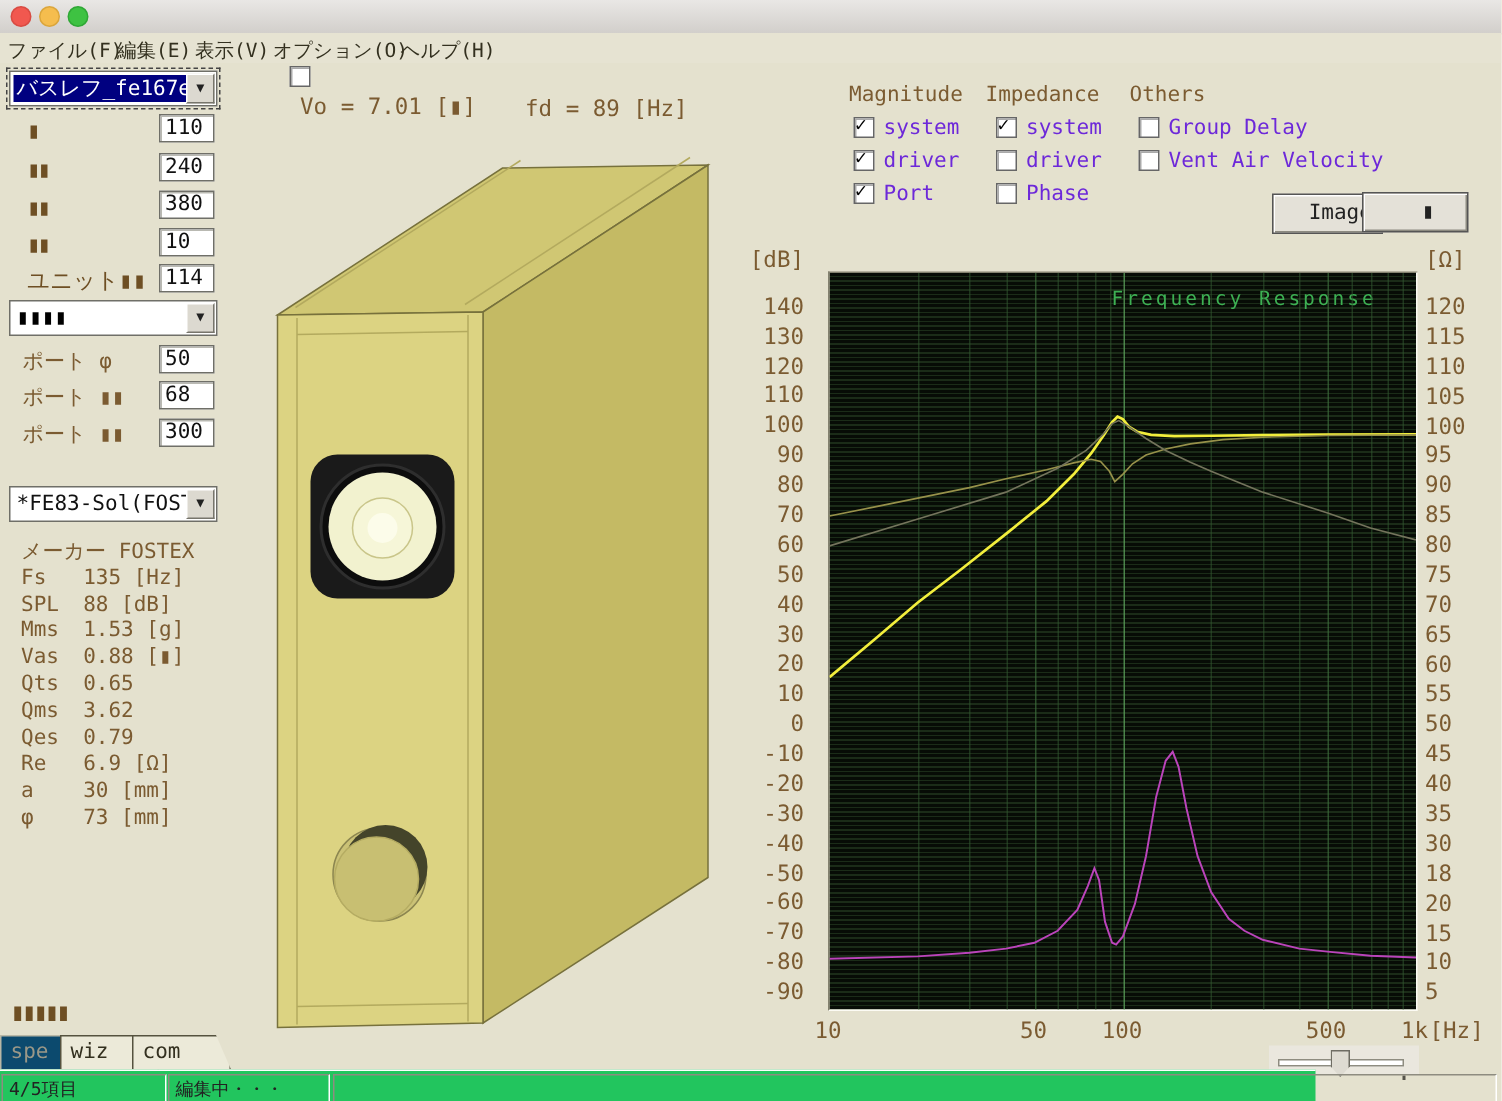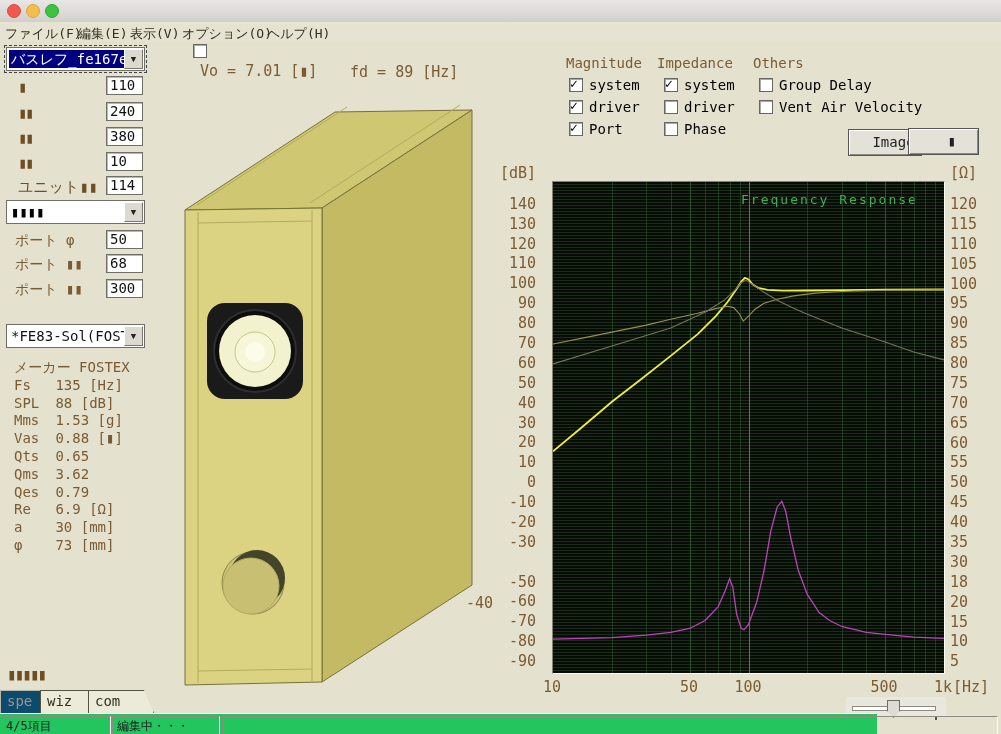--- a/index.html
+++ b/index.html
@@ -28,21 +28,21 @@
     line-height:18px;white-space:nowrap;overflow:hidden;color:#111;padding-left:2px;}
   .combo .txt.sel{background:#000080;color:#fff;}
   .combo .drop{position:absolute;right:1px;top:1px;bottom:1px;width:17px;background:#dcd9d0;
     border:1px solid;border-color:#fff #77756c #77756c #fff;text-align:center;
     font-size:9px;color:#222;line-height:18px;}
   .combo.focus{outline:1px dashed #444;outline-offset:1px;}
   .cb{position:absolute;width:12px;height:12px;background:#fff;border:1px solid #666;
     box-shadow:inset 1px 1px 0 #aaa;}
   .cb.checked::after{content:"✓";position:absolute;left:0px;top:-3px;font-size:13px;
     color:#000;font-weight:bold;}
-  .cb-label{position:absolute;font-size:14px;color:#000000;white-space:nowrap;}
+  .cb-label{position:absolute;font-size:14px;color:#6d28d9;white-space:nowrap;}
   .grp-title{position:absolute;font-size:14px;color:#7b5b31;white-space:nowrap;}
   .btn{position:absolute;background:#e4e1d8;border:1px solid #555;
     box-shadow:inset 1px 1px 0 #fff,inset -1px -1px 0 #8c8a80;
     font-size:14px;color:#222;text-align:center;padding-left:17px;}
   
   .spec-row{white-space:nowrap;font-size:14px;color:#7b5b31;height:17.8px;}
   .spec-name{display:inline-block;min-width:33px;}
   
   #plot{position:absolute;left:552px;top:181px;width:391px;height:491px;
     background:repeating-linear-gradient(to bottom,#070c06 0px,#070c06 2px,#1b2c18 2px,#1b2c18 3px);
@@ -235,21 +235,21 @@
       <div class="tick" style="left: 466px; width: 70px; text-align: right; top: 354px;">60</div>
       <div class="tick" style="left: 466px; width: 70px; text-align: right; top: 374px;">50</div>
       <div class="tick" style="left: 466px; width: 70px; text-align: right; top: 394px;">40</div>
       <div class="tick" style="left: 466px; width: 70px; text-align: right; top: 414px;">30</div>
       <div class="tick" style="left: 466px; width: 70px; text-align: right; top: 433px;">20</div>
       <div class="tick" style="left: 466px; width: 70px; text-align: right; top: 453px;">10</div>
       <div class="tick" style="left: 466px; width: 70px; text-align: right; top: 473px;">0</div>
       <div class="tick" style="left: 466px; width: 70px; text-align: right; top: 493px;">-10</div>
       <div class="tick" style="left: 466px; width: 70px; text-align: right; top: 513px;">-20</div>
       <div class="tick" style="left: 466px; width: 70px; text-align: right; top: 533px;">-30</div>
-      <div class="tick" style="left: 466px; width: 70px; top: 553px; margin-top: 41px;">-40</div>
+      <div class="tick" style="left: 466px; width: 70px; text-align: right; top: 553px;">-40</div>
       <div class="tick" style="left: 466px; width: 70px; text-align: right; top: 573px;">-50</div>
       <div class="tick" style="left: 466px; width: 70px; text-align: right; top: 592px;">-60</div>
       <div class="tick" style="left: 466px; width: 70px; text-align: right; top: 612px;">-70</div>
       <div class="tick" style="left: 466px; width: 70px; text-align: right; top: 632px;">-80</div>
       <div class="tick" style="left: 466px; width: 70px; text-align: right; top: 652px;">-90</div>
       <div class="tick" style="left: 950px; top: 195px;">120</div>
       <div class="tick" style="left: 950px; top: 215px;">115</div>
       <div class="tick" style="left: 950px; top: 235px;">110</div>
       <div class="tick" style="left: 950px; top: 255px;">105</div>
       <div class="tick" style="left: 950px; top: 275px;">100</div>

